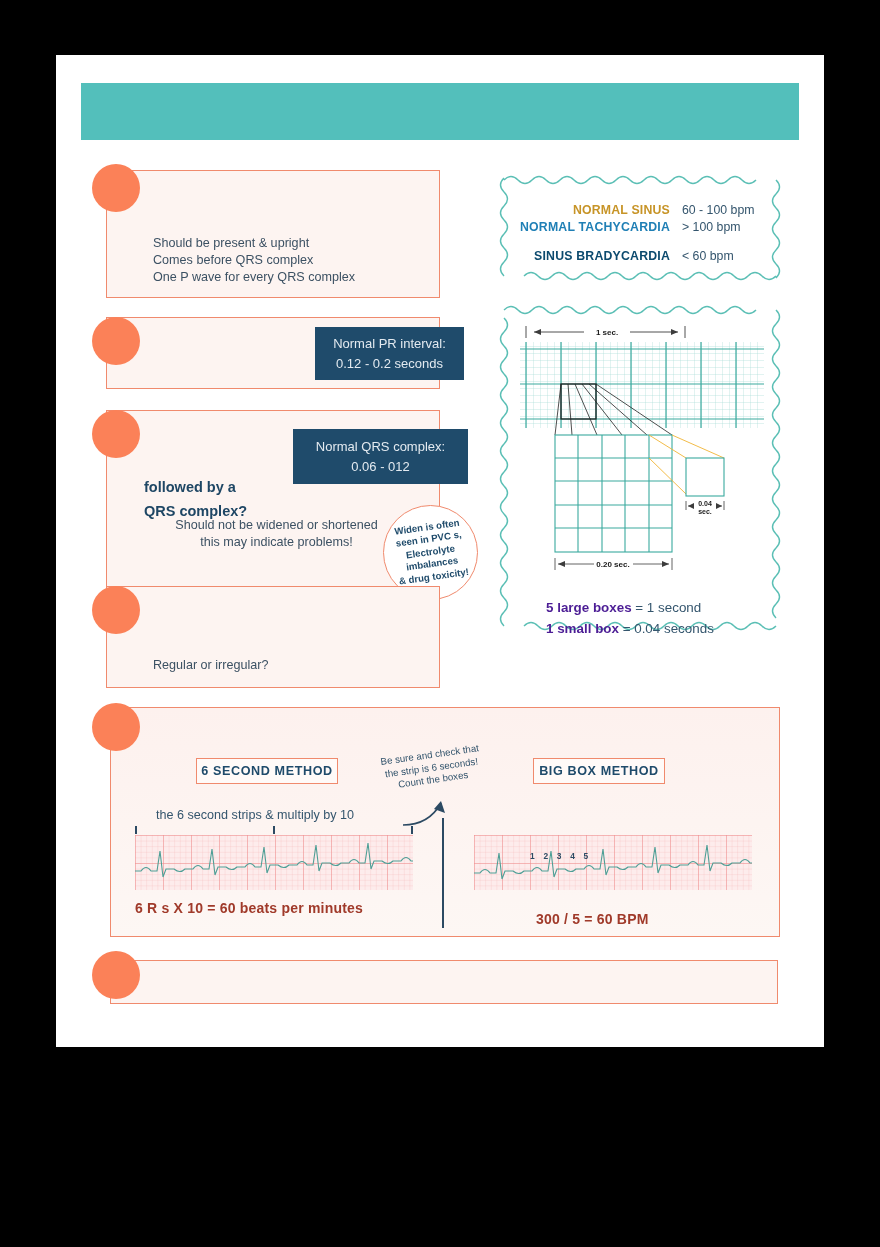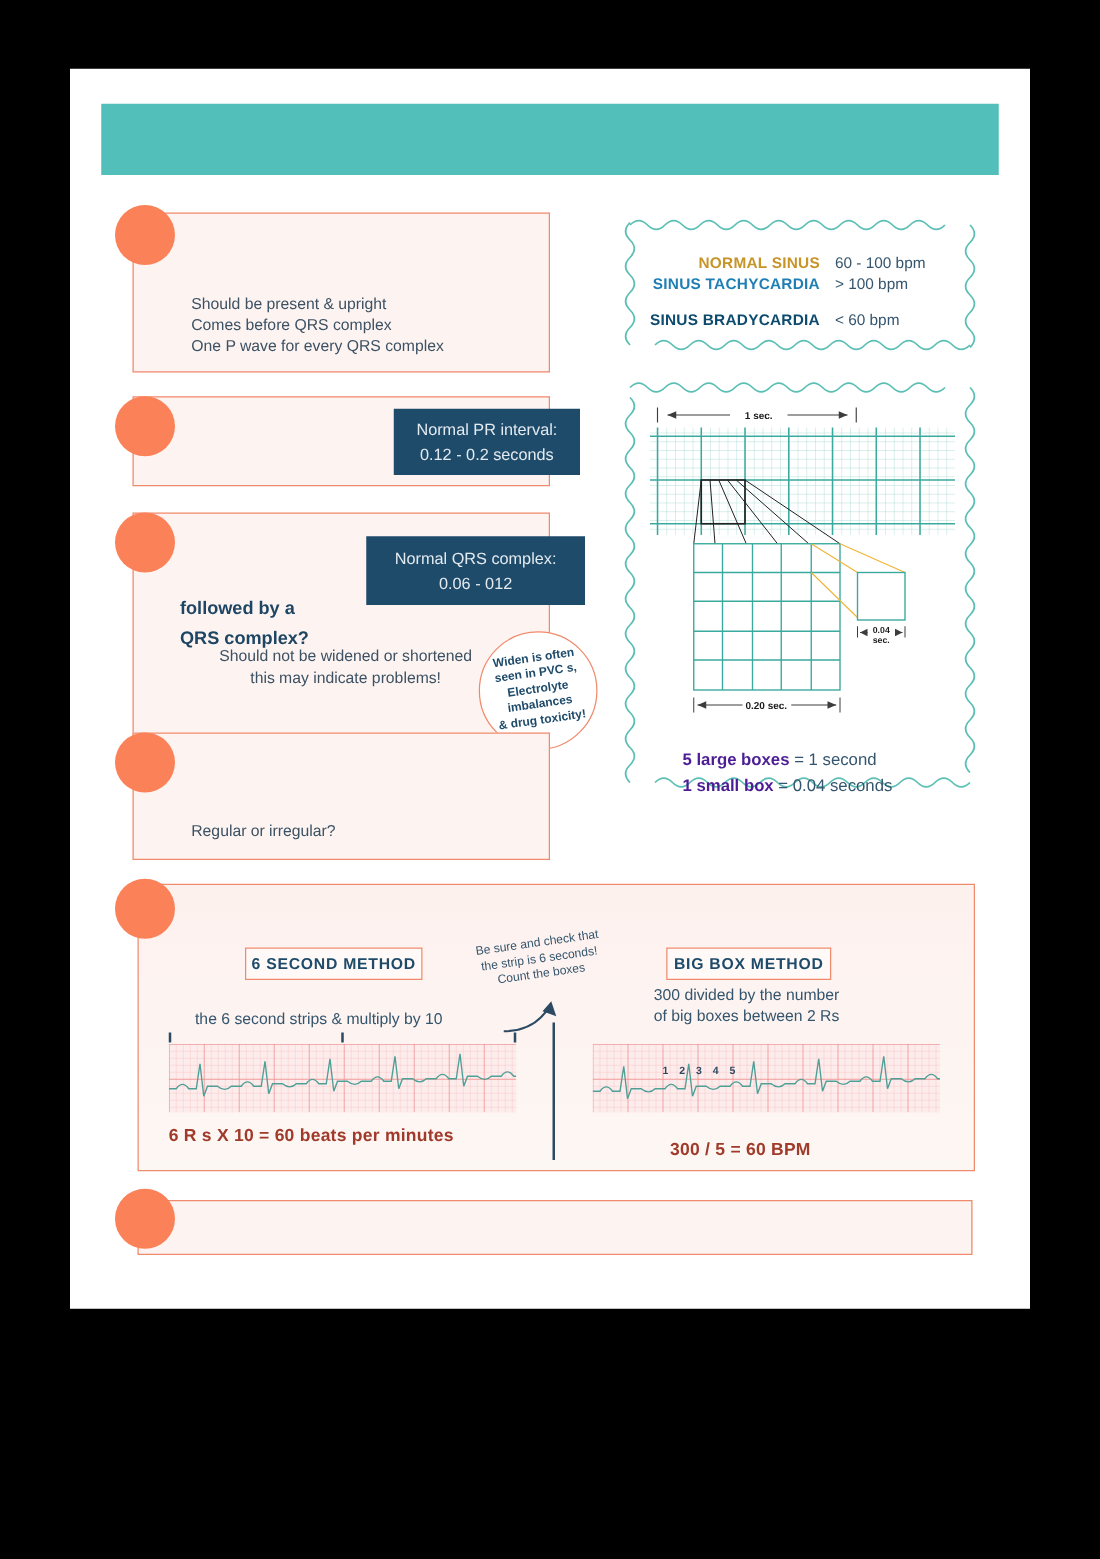--- a/index.html
+++ b/index.html
@@ -106,21 +106,21 @@
   <div class="wavy" style="left:442px;top:117px;width:284px;height:112px;">
     <svg width="284" height="112" viewBox="0 0 284 112">
       <path d="M6,8 q7,-7 14,0 t14,0 t14,0 t14,0 t14,0 t14,0 t14,0 t14,0 t14,0 t14,0 t14,0 t14,0 t14,0 t14,0 t14,0 t14,0 t14,0 t14,0
                M278,8 q7,7 0,14 t0,14 t0,14 t0,14 t0,14 t0,14 t0,14
                M278,104 q-7,7 -14,0 t-14,0 t-14,0 t-14,0 t-14,0 t-14,0 t-14,0 t-14,0 t-14,0 t-14,0 t-14,0 t-14,0 t-14,0 t-14,0 t-14,0 t-14,0 t-14,0 t-14,0
                M6,104 q-7,-7 0,-14 t0,-14 t0,-14 t0,-14 t0,-14 t0,-14 t0,-14" fill="none" stroke="#5bbfb5" stroke-width="1.4"></path>
     </svg>
     <div class="rates" style="left:22px;top:31px;">
       <div class="rate-name" style="color:#c79427;">NORMAL SINUS</div>
       <div class="rate-val">60 - 100 bpm</div>
-      <div class="rate-name" style="color:#1f7fb5;">SINUS TACHYCARDIA</div>
+      <div class="rate-name" style="color:#1f7fb5;">NORMAL TACHYCARDIA</div>
       <div class="rate-val">&gt; 100 bpm</div>
       <div class="rate-name" style="color:#0c4a6e;margin-top:12px;">SINUS BRADYCARDIA</div>
       <div class="rate-val">&lt; 60 bpm</div>
     </div>
   </div>
 
   <div class="wavy" style="left:442px;top:247px;width:284px;height:332px;">
     <svg width="284" height="332" viewBox="0 0 284 332">
       <path d="M6,8 q7,-7 14,0 t14,0 t14,0 t14,0 t14,0 t14,0 t14,0 t14,0 t14,0 t14,0 t14,0 t14,0 t14,0 t14,0 t14,0 t14,0 t14,0 t14,0
                M278,8 q7,7 0,14 t0,14 t0,14 t0,14 t0,14 t0,14 t0,14 t0,14 t0,14 t0,14 t0,14 t0,14 t0,14 t0,14 t0,14 t0,14 t0,14 t0,14 t0,14 t0,14 t0,14 t0,14
@@ -229,22 +229,20 @@
 
   <div class="hand-note" style="left:313px;top:694px;width:125px;">Be sure and check that
 the strip is 6 seconds!
 Count the boxes</div>
   <svg style="position:absolute;left:345px;top:740px;" width="50" height="36" viewBox="0 0 50 36">
     <path d="M2,30 C14,30 30,26 40,8" fill="none" stroke="#2c4a63" stroke-width="1.6"></path>
     <polygon points="40,6 44,18 33,14" fill="#2c4a63"></polygon>
   </svg>
 
   <div class="method-badge" style="left:477px;top:703px;width:132px;">BIG BOX METHOD</div>
-  <div class="method-desc" style="left:467px;top:733px;width:260px;">300 divided by the number
-of big boxes between 2 Rs</div>
 
   <div class="divider" style="left:386px;top:763px;height:110px;"></div>
 
   <div class="tickmarks" style="left:79px;top:771px;width:278px;">
     <i style="left:0;"></i>
       <i style="left:138px;"></i>
       <i style="left:276px;"></i>
   </div>
   <div class="strip" style="left:79px;top:780px;width:278px;height:55px;">
     <svg width="278" height="55" viewBox="0 0 278 55">

